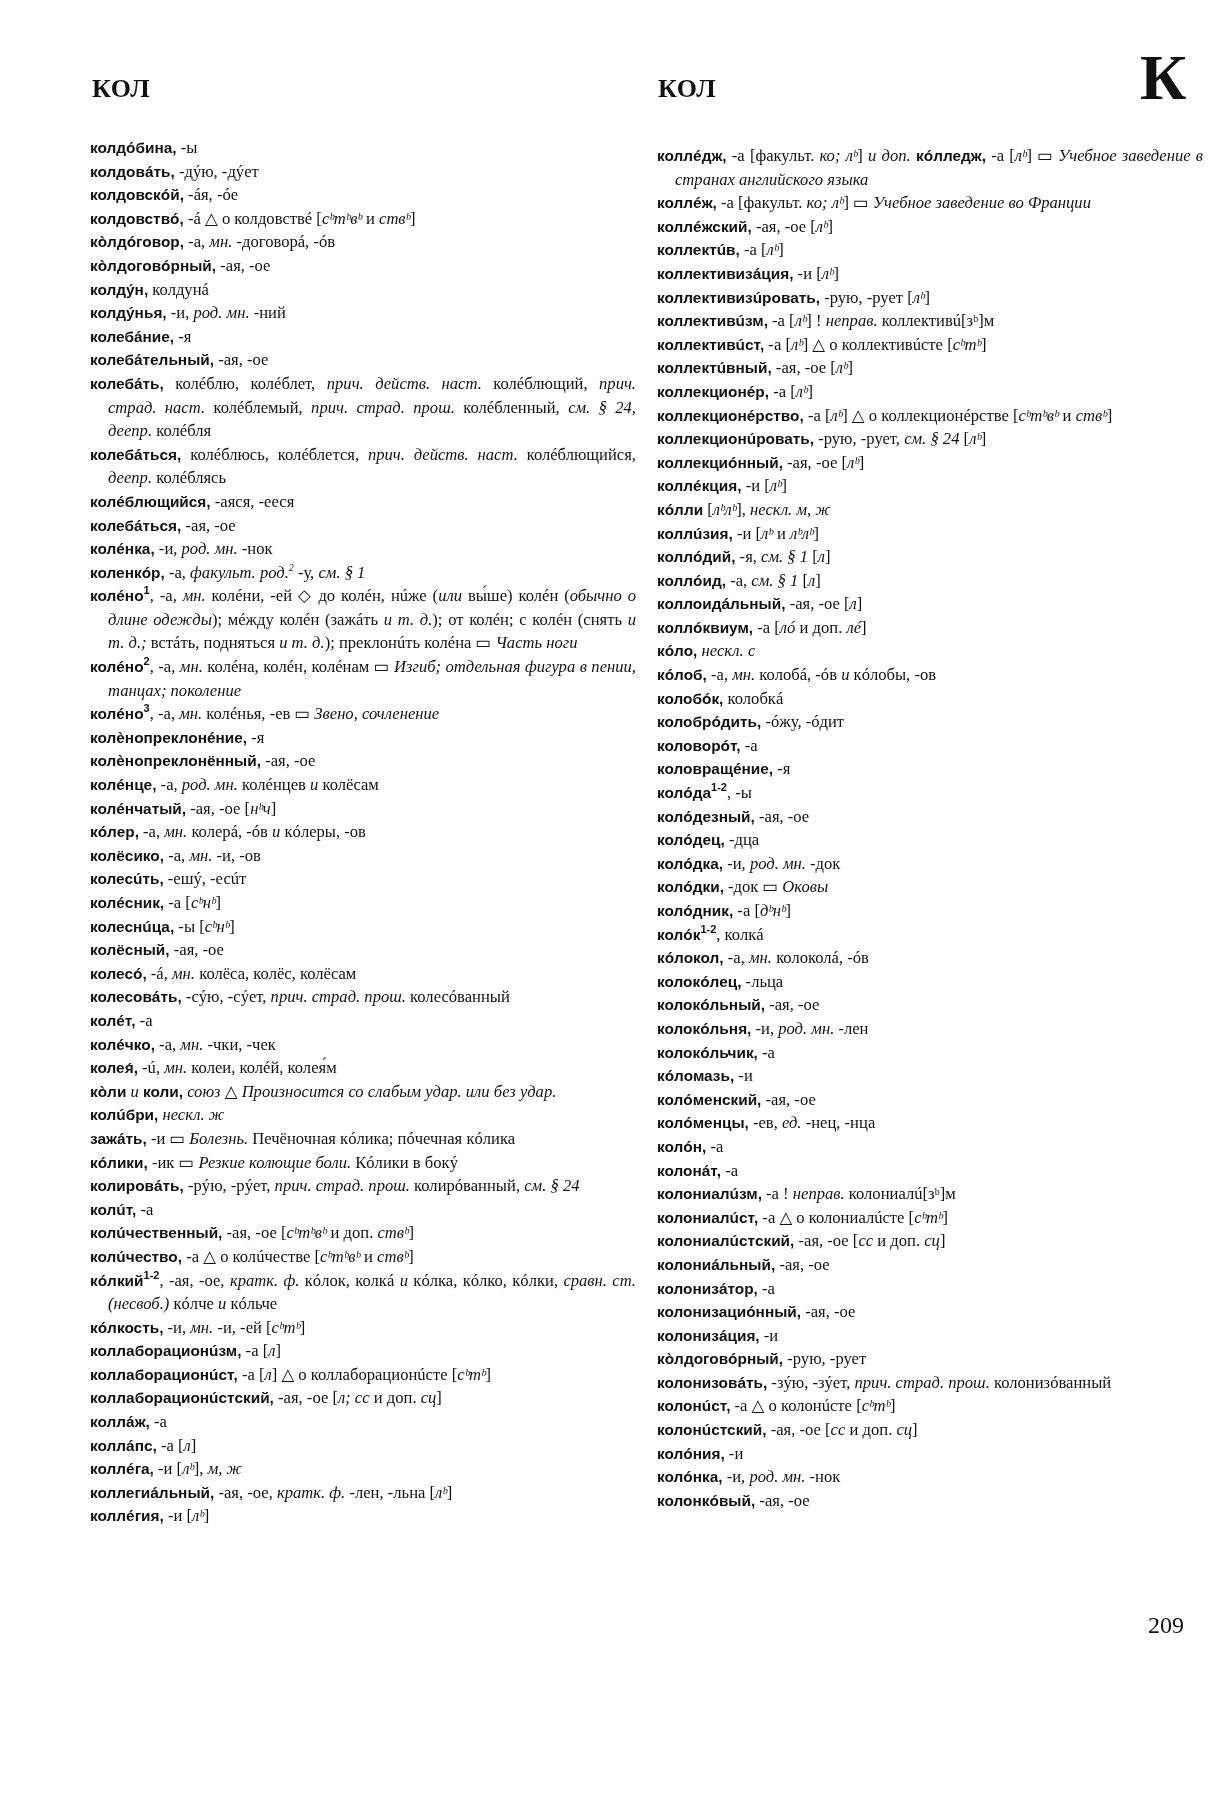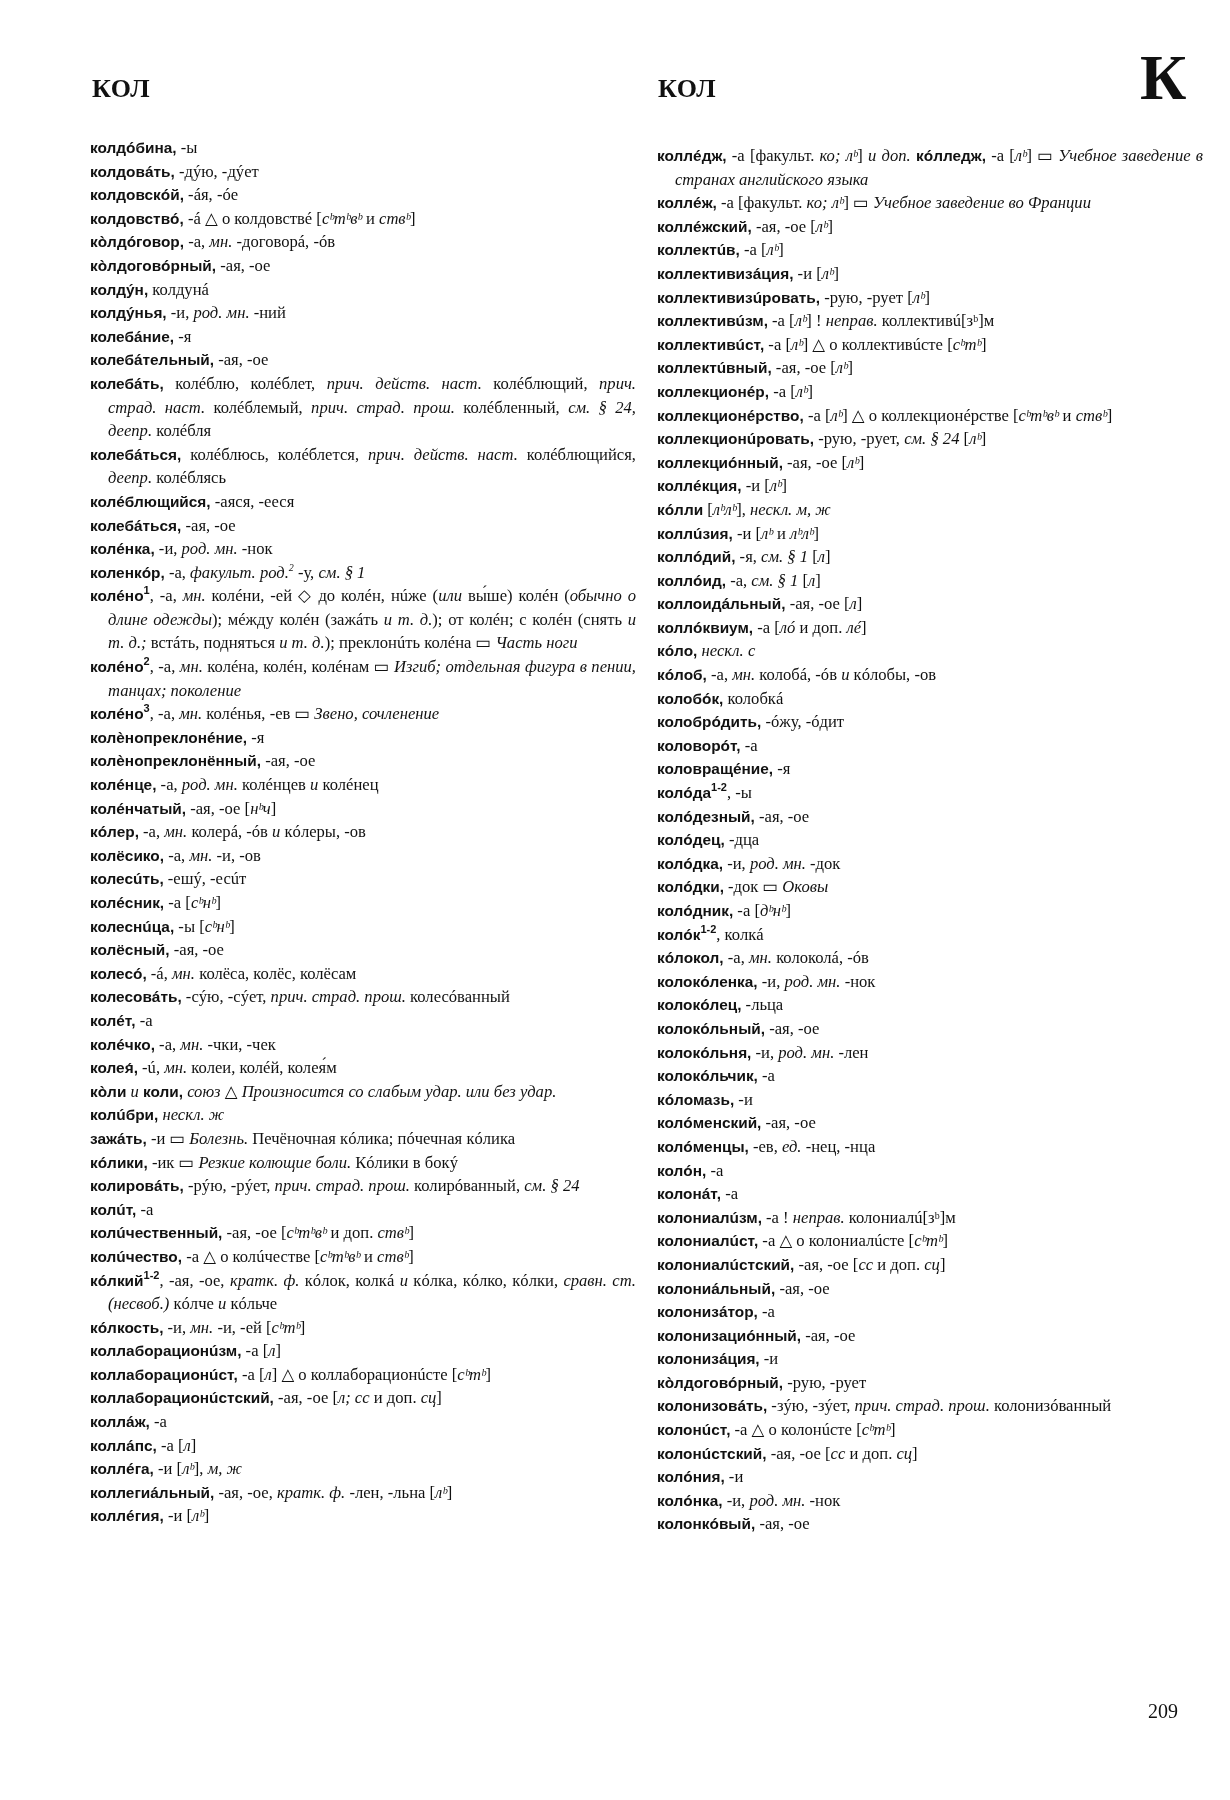--- a/index.html
+++ b/index.html
@@ -13,21 +13,21 @@
          font-size: 64px; line-height: 1; font-family: "Liberation Serif", serif; }
   .column { position: absolute; top: 136px; width: 546px; font-size: 16.6px; line-height: 23.6px; }
   #col-left { left: 90px; }
   #col-right { left: 657px; margin-top: 8px; }
   .entry { padding-left: 18px; text-indent: -18px; text-align: justify; }
   .entry .b { font-family: "Liberation Sans", "DejaVu Sans", sans-serif; font-weight: bold; font-size: 15.4px; }
   .entry .i { font-style: italic; }
   .entry .sup { font-family: "Liberation Sans", sans-serif; font-weight: bold; font-size: 11px;
          vertical-align: super; line-height: 0; }
   .entry .isup { font-style: italic; font-size: 10px; vertical-align: super; line-height: 0; }
-  #page-number { position: absolute; top: 1700px; left: 1148px; font-size: 20px; }
+  #page-number { position: absolute; top: 1612px; left: 1148px; font-size: 24px; }
 </style>
 </head>
 <body>
 
 <div>
   <div class="running-head" id="head-left">КОЛ</div>
   <div class="running-head" id="head-right">КОЛ</div>
   <div id="letter-mark">К</div>
 
   <div class="column" id="col-left">
@@ -45,21 +45,21 @@
       <div class="entry"><span class="b">колебáться,</span><span class="n"> колéблюсь, колéблется, </span><span class="i">прич. действ. наст.</span><span class="n"> колéблющийся, </span><span class="i">деепр.</span><span class="n"> колéблясь</span></div>
       <div class="entry"><span class="b">колéблющийся,</span><span class="n"> -аяся, -ееся</span></div>
       <div class="entry"><span class="b">колебáться,</span><span class="n"> -ая, -ое</span></div>
       <div class="entry"><span class="b">колéнка,</span><span class="n"> -и, </span><span class="i">род. мн.</span><span class="n"> -нок</span></div>
       <div class="entry"><span class="b">коленкóр,</span><span class="n"> -а, </span><span class="i">факульт. род.</span><span class="isup">2</span><span class="n"> -у, </span><span class="i">см. § 1</span></div>
       <div class="entry"><span class="b">колéно</span><span class="sup">1</span><span class="n">, -а, </span><span class="i">мн.</span><span class="n"> колéни, -ей ◇ до колéн, нúже (</span><span class="i">или</span><span class="n"> вы́ше) колéн (</span><span class="i">обычно о длине одежды</span><span class="n">); мéжду колéн (зажáть </span><span class="i">и т. д.</span><span class="n">); от колéн; с колéн (снять </span><span class="i">и т. д.;</span><span class="n"> встáть, поднятьcя </span><span class="i">и т. д.</span><span class="n">); преклонúть колéна ▭ </span><span class="i">Часть ноги</span></div>
       <div class="entry"><span class="b">колéно</span><span class="sup">2</span><span class="n">, -а, </span><span class="i">мн.</span><span class="n"> колéна, колéн, колéнам ▭ </span><span class="i">Изгиб; отдельная фигура в пении, танцах; поколение</span></div>
       <div class="entry"><span class="b">колéно</span><span class="sup">3</span><span class="n">, -а, </span><span class="i">мн.</span><span class="n"> колéнья, -ев ▭ </span><span class="i">Звено, сочленение</span></div>
       <div class="entry"><span class="b">колèнопреклонéние,</span><span class="n"> -я</span></div>
       <div class="entry"><span class="b">колèнопреклонённый,</span><span class="n"> -ая, -ое</span></div>
-      <div class="entry"><span class="b">колéнце,</span><span class="n"> -а, </span><span class="i">род. мн.</span><span class="n"> колéнцев </span><span class="i">и</span><span class="n"> колéнец</span></div>
+      <div class="entry"><span class="b">колéнце,</span><span class="n"> -а, </span><span class="i">род. мн.</span><span class="n"> колéнцев </span><span class="i">и</span><span class="n"> колёсам</span></div>
       <div class="entry"><span class="b">колéнчатый,</span><span class="n"> -ая, -ое [</span><span class="i">нᵇч</span><span class="n">]</span></div>
       <div class="entry"><span class="b">кóлер,</span><span class="n"> -а, </span><span class="i">мн.</span><span class="n"> колерá, -óв </span><span class="i">и</span><span class="n"> кóлеры, -ов</span></div>
       <div class="entry"><span class="b">колёсико,</span><span class="n"> -а, </span><span class="i">мн.</span><span class="n"> -и, -ов</span></div>
       <div class="entry"><span class="b">колесúть,</span><span class="n"> -ешý, -есúт</span></div>
       <div class="entry"><span class="b">колéсник,</span><span class="n"> -а [</span><span class="i">сᵇнᵇ</span><span class="n">]</span></div>
       <div class="entry"><span class="b">колеснúца,</span><span class="n"> -ы [</span><span class="i">сᵇнᵇ</span><span class="n">]</span></div>
       <div class="entry"><span class="b">колёсный,</span><span class="n"> -ая, -ое</span></div>
       <div class="entry"><span class="b">колесó,</span><span class="n"> -á, </span><span class="i">мн.</span><span class="n"> колёса, колёс, колёсам</span></div>
       <div class="entry"><span class="b">колесовáть,</span><span class="n"> -сýю, -сýет, </span><span class="i">прич. страд. прош.</span><span class="n"> колесóванный</span></div>
       <div class="entry"><span class="b">колéт,</span><span class="n"> -а</span></div>
@@ -112,21 +112,20 @@
       <div class="entry"><span class="b">коловорóт,</span><span class="n"> -а</span></div>
       <div class="entry"><span class="b">коловращéние,</span><span class="n"> -я</span></div>
       <div class="entry"><span class="b">колóда</span><span class="sup">1-2</span><span class="n">, -ы</span></div>
       <div class="entry"><span class="b">колóдезный,</span><span class="n"> -ая, -ое</span></div>
       <div class="entry"><span class="b">колóдец,</span><span class="n"> -дца</span></div>
       <div class="entry"><span class="b">колóдка,</span><span class="n"> -и, </span><span class="i">род. мн.</span><span class="n"> -док</span></div>
       <div class="entry"><span class="b">колóдки,</span><span class="n"> -док ▭ </span><span class="i">Оковы</span></div>
       <div class="entry"><span class="b">колóдник,</span><span class="n"> -а [</span><span class="i">дᵇнᵇ</span><span class="n">]</span></div>
       <div class="entry"><span class="b">колóк</span><span class="sup">1-2</span><span class="n">, колкá</span></div>
       <div class="entry"><span class="b">кóлокол,</span><span class="n"> -а, </span><span class="i">мн.</span><span class="n"> колоколá, -óв</span></div>
-      <div class="entry"><span class="b">колокóленка,</span><span class="n"> -и, </span><span class="i">род. мн.</span><span class="n"> -нок</span></div>
       <div class="entry"><span class="b">колокóлец,</span><span class="n"> -льца</span></div>
       <div class="entry"><span class="b">колокóльный,</span><span class="n"> -ая, -ое</span></div>
       <div class="entry"><span class="b">колокóльня,</span><span class="n"> -и, </span><span class="i">род. мн.</span><span class="n"> -лен</span></div>
       <div class="entry"><span class="b">колокóльчик,</span><span class="n"> -а</span></div>
       <div class="entry"><span class="b">кóломазь,</span><span class="n"> -и</span></div>
       <div class="entry"><span class="b">колóменский,</span><span class="n"> -ая, -ое</span></div>
       <div class="entry"><span class="b">колóменцы,</span><span class="n"> -ев, </span><span class="i">ед.</span><span class="n"> -нец, -нца</span></div>
       <div class="entry"><span class="b">колóн,</span><span class="n"> -а</span></div>
       <div class="entry"><span class="b">колонáт,</span><span class="n"> -а</span></div>
       <div class="entry"><span class="b">колониалúзм,</span><span class="n"> -а ! </span><span class="i">неправ.</span><span class="n"> колониалú[зᵇ]м</span></div>

